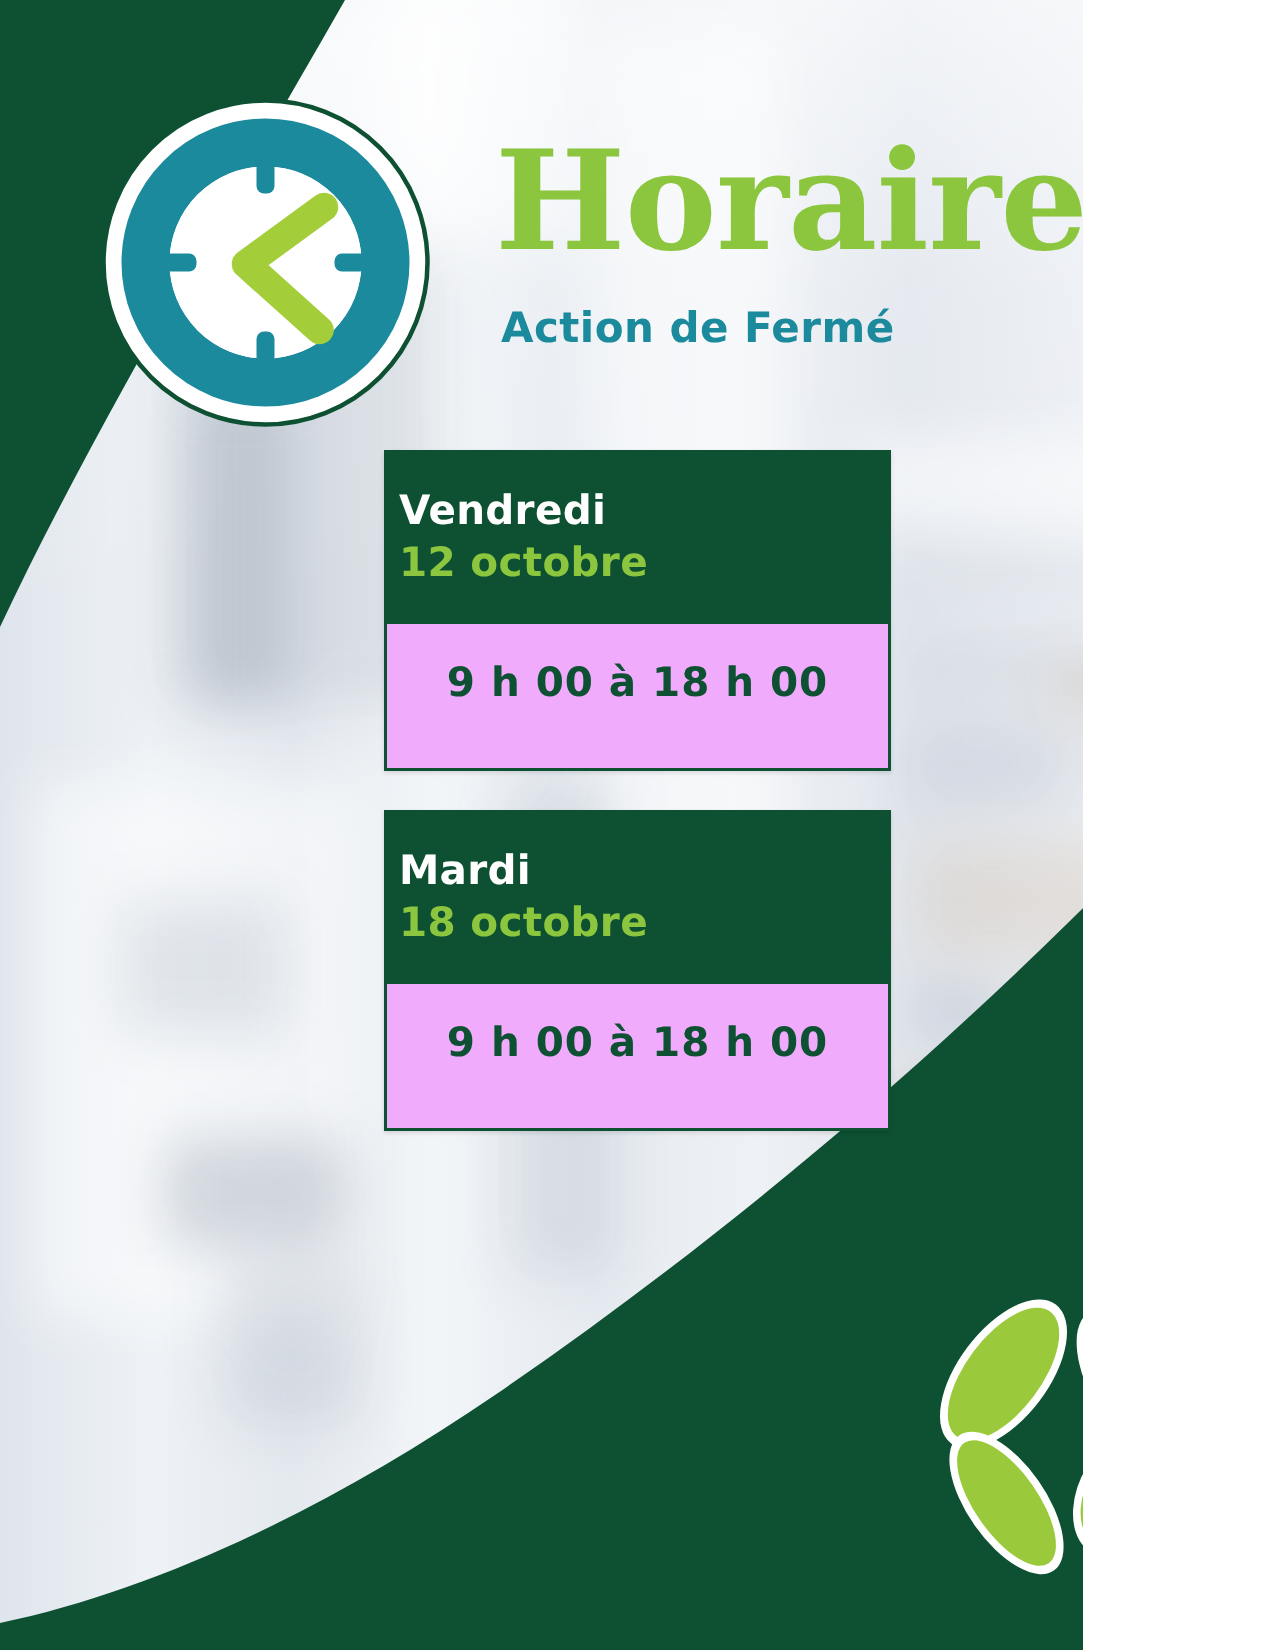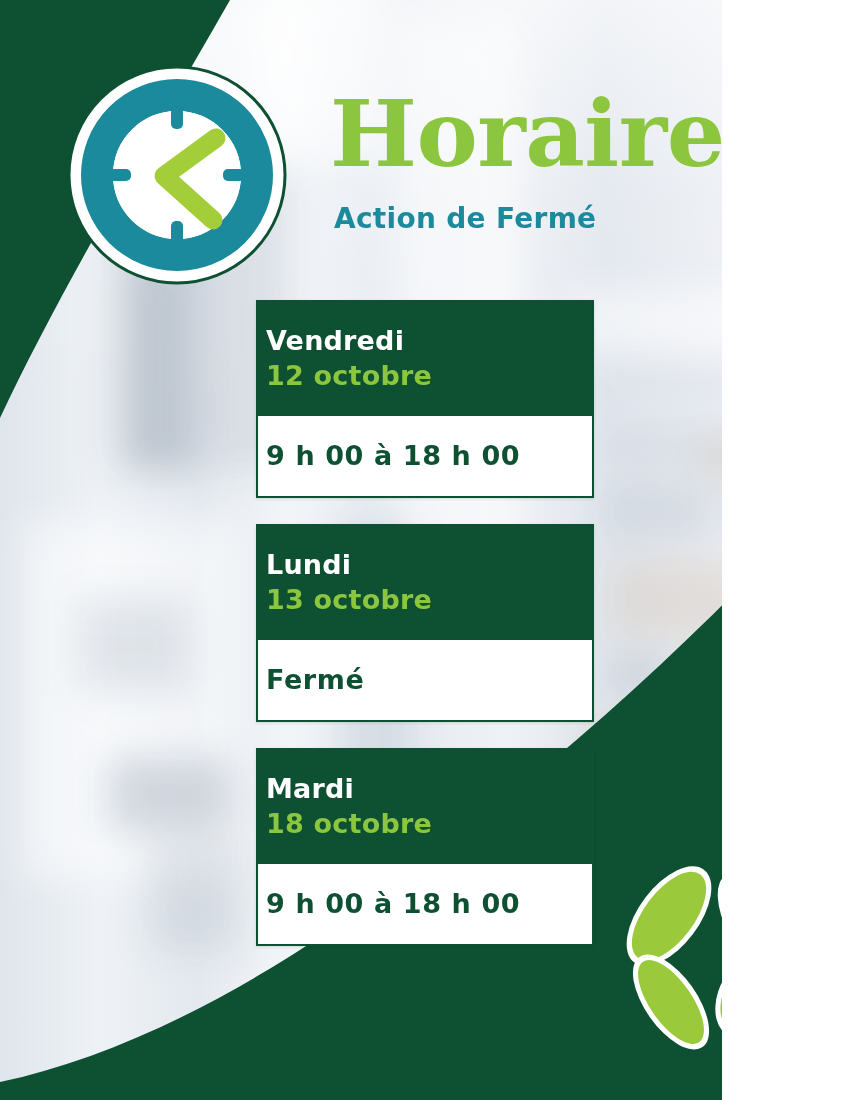--- a/index.html
+++ b/index.html
@@ -115,25 +115,25 @@
   }
   .card-date {
     font-family: "DejaVu Sans", "Liberation Sans", sans-serif;
     font-weight: bold;
     font-size: 27px;
     line-height: 36px;
     color: #8CC63E;
     letter-spacing: 0.2px;
   }
   .card-body {
-    background: #ffffff;
+    background: #f0abfc;
     border: 2px solid #0D5132;
     border-top: none;
-    padding: 24px 8px 24px 8px;
-    text-align: left;
+    padding: 24px 8px 40px 8px;
+    text-align: center;
   }
   .card-hours {
     font-family: "DejaVu Sans", "Liberation Sans", sans-serif;
     font-weight: bold;
     font-size: 27px;
     line-height: 32px;
     color: #0D5132;
     letter-spacing: 0.6px;
   }
 
@@ -206,29 +206,20 @@
     <div class="card">
       <div class="card-head">
         <div class="card-day">Vendredi</div>
         <div class="card-date">12 octobre</div>
       </div>
       <div class="card-body">
         <div class="card-hours">9 h 00 à 18 h 00</div>
       </div>
     </div>
 
-    <div class="card">
-      <div class="card-head">
-        <div class="card-day">Lundi</div>
-        <div class="card-date">13 octobre</div>
-      </div>
-      <div class="card-body">
-        <div class="card-hours">Fermé</div>
-      </div>
-    </div>
 
     <div class="card">
       <div class="card-head">
         <div class="card-day">Mardi</div>
         <div class="card-date">18 octobre</div>
       </div>
       <div class="card-body">
         <div class="card-hours">9 h 00 à 18 h 00</div>
       </div>
     </div>

